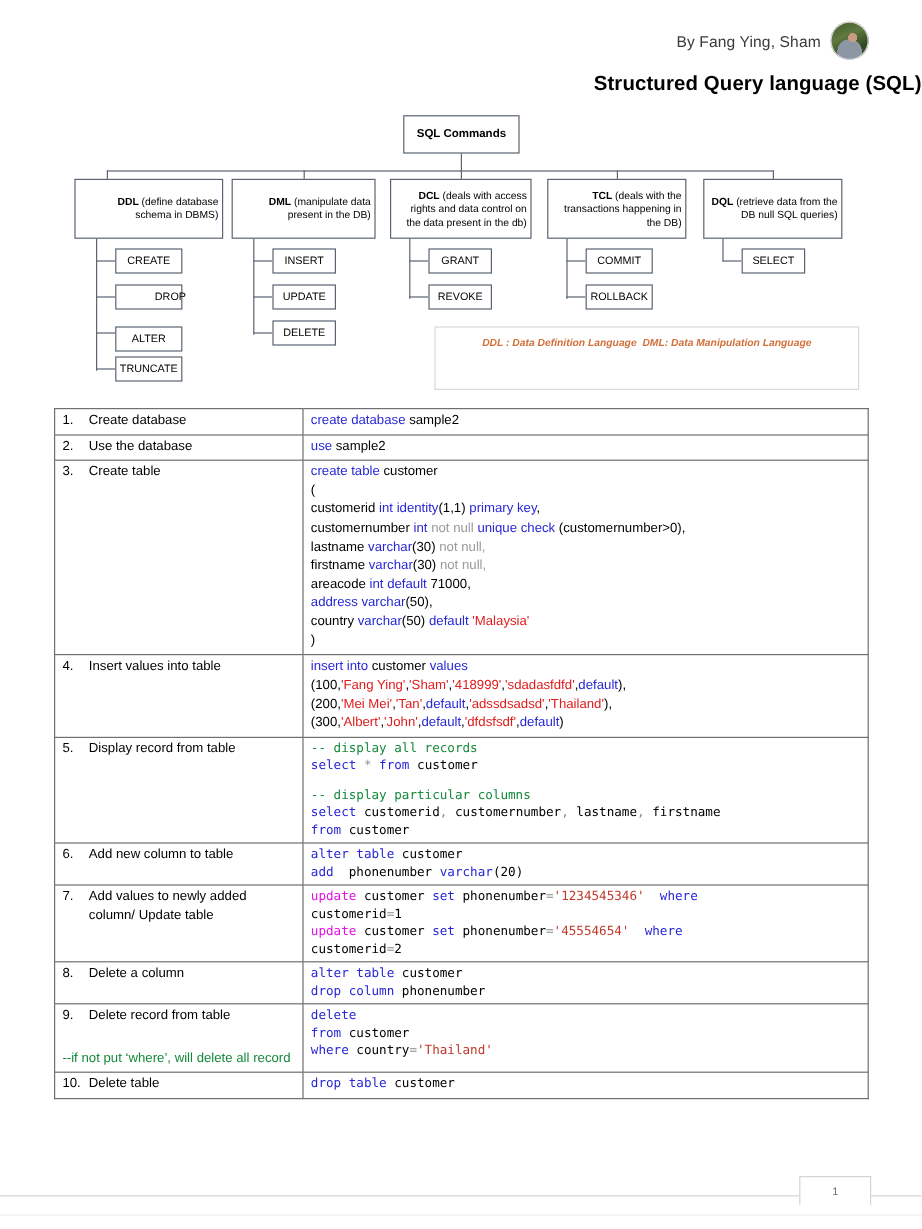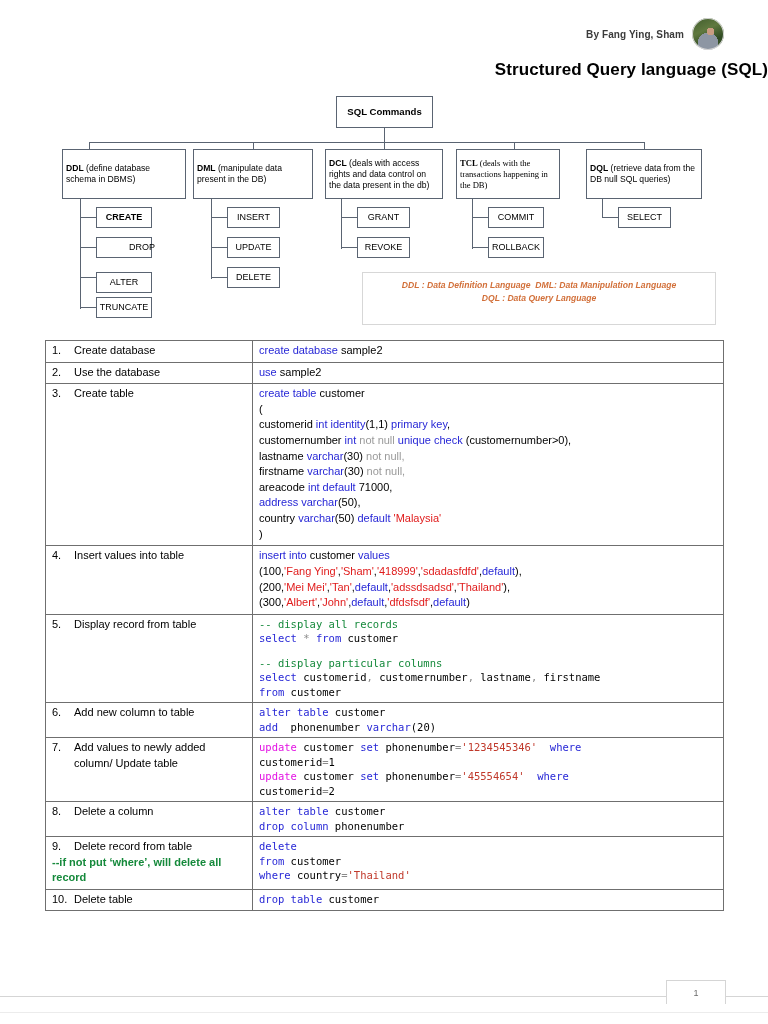--- a/index.html
+++ b/index.html
@@ -11,21 +11,21 @@
     color: #000;
     position: relative;
     overflow: hidden;
   }
 
   
   .byline {
     position: absolute; top: 18px; right: 44px;
     display: flex; align-items: center; gap: 8px;
   }
-  .byline-text { font-size: 10px; font-weight: bold; color: #3b3b3b; letter-spacing: .1px;}
+  .byline-text { font-size: 13px; font-weight: normal; color: #3b3b3b; letter-spacing: .1px;}
   .avatar {
     width: 32px; height: 32px; border-radius: 50%;
     background:
       radial-gradient(circle at 58% 42%, #c99c82 0 14%, transparent 15%),
       radial-gradient(circle at 50% 78%, #8d96a3 0 34%, transparent 35%),
       linear-gradient(155deg, #3f5b2c 0%, #60793f 38%, #2f4a22 70%, #476035 100%);
     box-shadow: inset 0 0 0 1px #d4d4d4;
   }
 
   .page-title {
@@ -33,21 +33,21 @@
     text-align:right; font-size:17px; font-weight:bold; letter-spacing:.1px;
   }
 
   
   #diagram { position:absolute; left:0; top:0; width:768px; height:340px; }
   .nbox {
     position:absolute;
     border:1.4px solid #5a6472;
     background:#fff;
     display:flex; align-items:center; justify-content:center;
-    text-align:left;
+    text-align:right;
     font-size:8.6px; line-height:1.28;
     padding:2px 3px;
   }
   .nbox b { font-weight:bold; }
   .nbox.root { font-size:9.6px; font-weight:bold; }
   .nbox.leaf { font-size:9px; }
   .conn { position:absolute; background:#5a6472; }
   .conn.h { height:1.4px; }
   .conn.v { width:1.4px; }
 
@@ -74,21 +74,21 @@
   }
   #sqltable td {
     border:1px solid #6f6f6f;
     vertical-align:top;
     padding:2px 5px 3px 6px;
   }
   td.c-desc { width:207px; font-size:11px; line-height:1.42; }
   td.c-code { width:471px; }
   .desc-line { display:flex; }
   .desc-num { width:22px; flex:none; }
-  .desc-note { color:#15893b; font-weight:bold; }
+  .desc-note { color:#15893b; font-weight:normal;margin-top:20px; }
 
   .code-prop { font-family:"Liberation Sans", sans-serif; font-size:11px; line-height:1.42; }
   .code-mono { font-family:"DejaVu Sans Mono", monospace; font-size:10.5px; line-height:1.38; }
   .blank-line { height:10px; }
 
   .kw  { color:#2727d6; }
   .gray{ color:#9a9a9a;text-align:center; }
   .str { color:#e01b1b; }
   .strd{ color:#c0392b; }
   .cmt { color:#15893b;text-align:right; }
@@ -133,21 +133,21 @@
   <div class="conn v" style="left:644px; top:142px; height:8px;"></div>
 
   <div class="nbox" style="left:62px; top:149px; width:124px; height:50px;">
     <div><b>DDL</b><span> (define database schema in DBMS)</span></div>
   </div>
   <div class="conn v" style="left:80px; top:199px; height:110px;"></div>
   <div class="conn h" style="left:80px; top:217px; width:16px;"></div>
   <div class="conn h" style="left:80px; top:247px; width:16px;"></div>
   <div class="conn h" style="left:80px; top:277px; width:16px;"></div>
   <div class="conn h" style="left:80px; top:307px; width:16px;"></div>
-  <div class="nbox leaf" style="left:96px; top:207px; width:56px; height:21px;font-weight:bold;">
+  <div class="nbox leaf" style="left:96px; top:207px; width:56px; height:21px;">
       <span>CREATE</span>
     </div>
   <div class="nbox leaf" style="left:96px; top:237px; width:56px; height:21px;padding-left:39px;">
       <span>DROP</span>
     </div>
   <div class="nbox leaf" style="left:96px; top:272px; width:56px; height:21px;">
       <span>ALTER</span>
     </div>
   <div class="nbox leaf" style="left:96px; top:297px; width:56px; height:21px;">
       <span>TRUNCATE</span>
@@ -176,21 +176,21 @@
   <div class="conn v" style="left:341px; top:199px; height:50px;"></div>
   <div class="conn h" style="left:341px; top:217px; width:16px;"></div>
   <div class="conn h" style="left:341px; top:247px; width:16px;"></div>
   <div class="nbox leaf" style="left:357px; top:207px; width:53px; height:21px;">
       <span>GRANT</span>
     </div>
   <div class="nbox leaf" style="left:357px; top:237px; width:53px; height:21px;">
       <span>REVOKE</span>
     </div>
 
-  <div class="nbox" style="left:456px; top:149px; width:104px; height:50px;font-family:Liberation Serif, serif;">
+  <div class="nbox" style="left:456px; top:149px; width:116px; height:50px;">
     <div><b>TCL</b><span> (deals with the transactions happening in the DB)</span></div>
   </div>
   <div class="conn v" style="left:472px; top:199px; height:50px;"></div>
   <div class="conn h" style="left:472px; top:217px; width:16px;"></div>
   <div class="conn h" style="left:472px; top:247px; width:16px;"></div>
   <div class="nbox leaf" style="left:488px; top:207px; width:56px; height:21px;">
       <span>COMMIT</span>
     </div>
   <div class="nbox leaf" style="left:488px; top:237px; width:56px; height:21px;">
       <span>ROLLBACK</span>
@@ -204,21 +204,20 @@
   <div class="nbox leaf" style="left:618px; top:207px; width:53px; height:21px;">
       <span>SELECT</span>
     </div>
 
   <div class="legend" style="left:362px; top:272px; width:354px; height:53px;">
     <div class="lg-row">
       <span>DDL : Data Definition Language</span>
         <span>&nbsp;&nbsp;</span>
         <span>DML: Data Manipulation Language</span>
     </div>
-    <div class="lg-center">DQL : Data Query Language</div>
   </div>
 </div>
 
 <table id="sqltable">
   <tbody>
 
   <tr>
     <td class="c-desc">
       <div class="desc-line">
             <span class="desc-num">1.</span>

